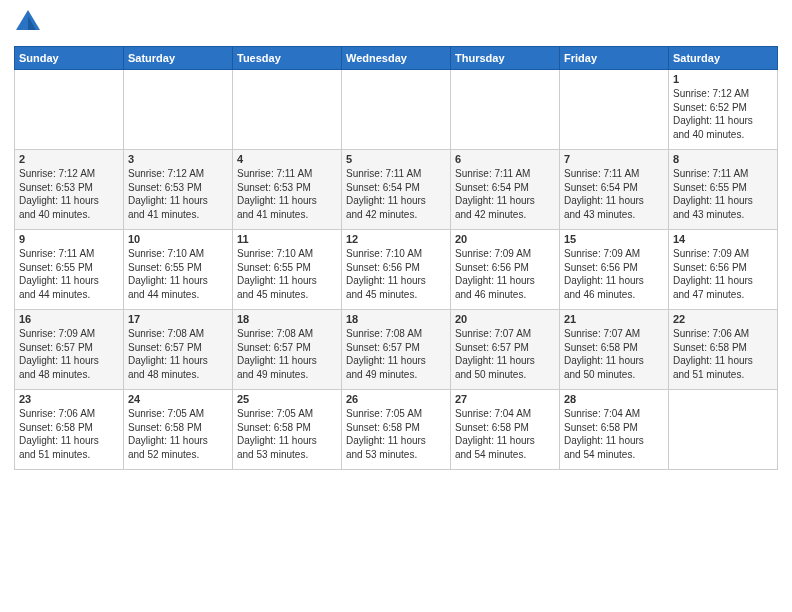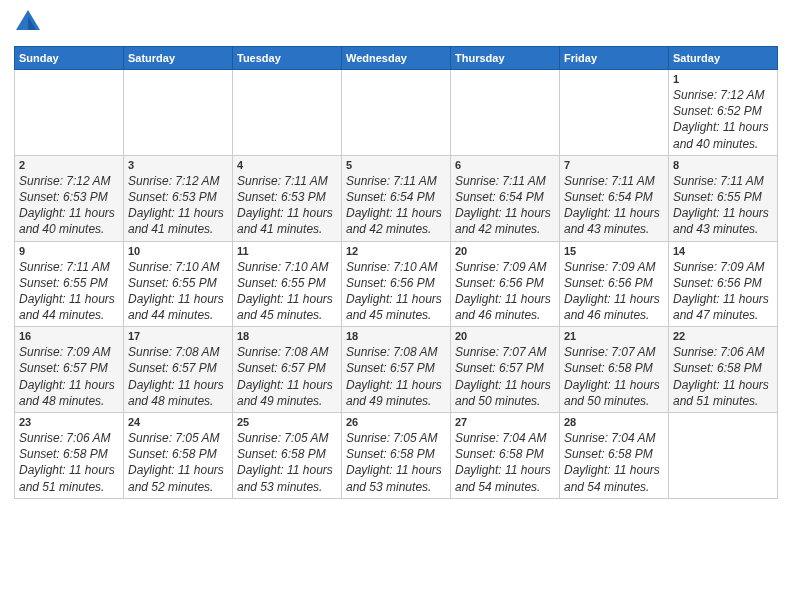--- a/index.html
+++ b/index.html
@@ -78,24 +78,23 @@
     .calendar tbody tr:nth-child(even) td {
       background: #f5f5f5;
     }
     .day-num {
       font-size: 11px;
       font-weight: bold;
       color: #333;
       margin-bottom: 2px;
     }
     .day-info {
-      font-size: 12px;
+      font-size: 10px;
       color: #333;
       line-height: 1.35;
-      font-style: italic;
     }
     .empty-cell {
       background: #fff !important;
     }
   </style>
 </head>
 <body>
 
 <div class="page">
   <div class="header">

